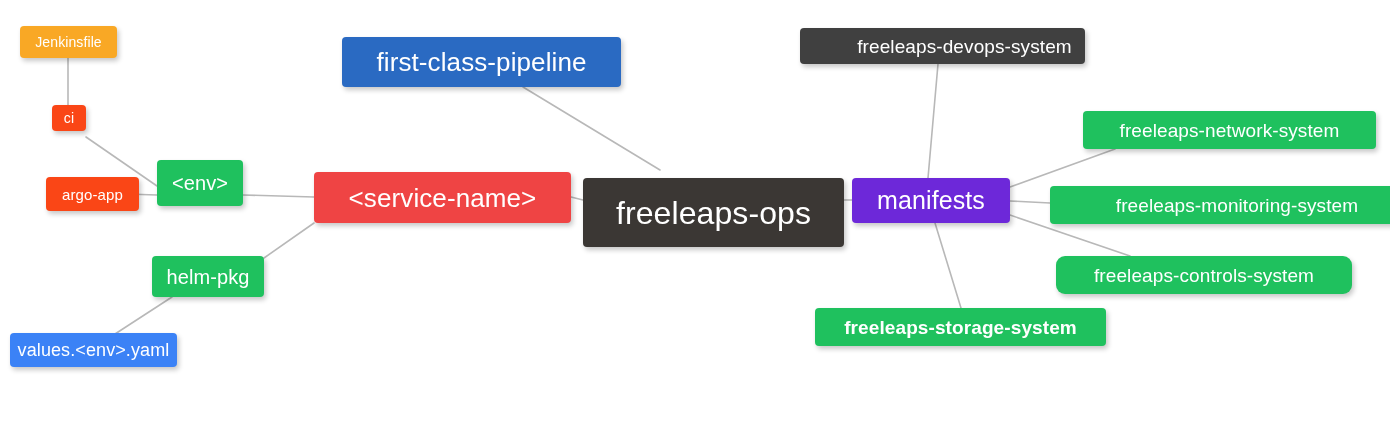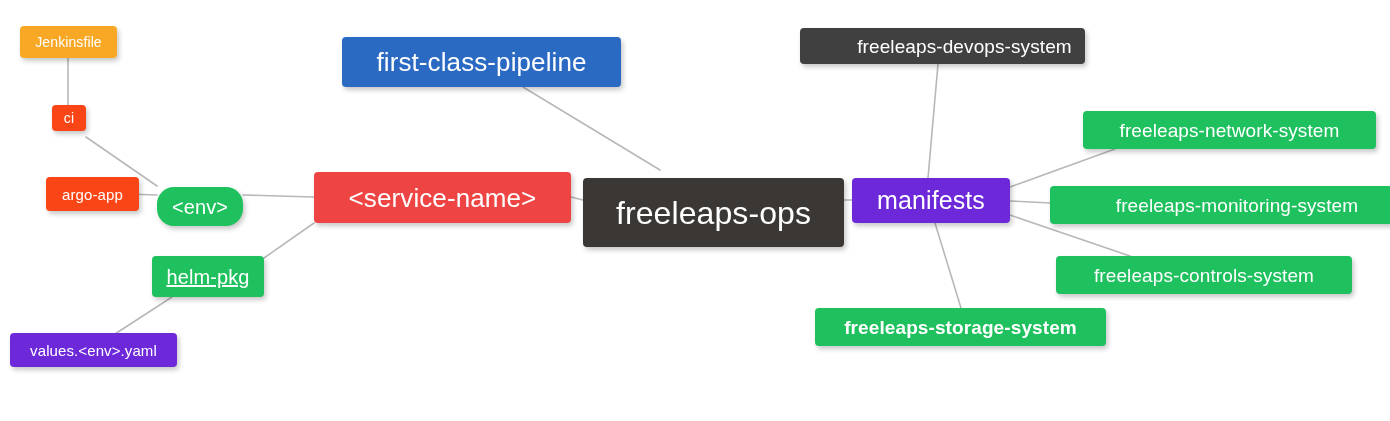--- a/index.html
+++ b/index.html
@@ -66,27 +66,27 @@
   <div id="node-layer">
       <div class="node" style="left: 20px; top: 26px; width: 97px; height: 32px; background: rgb(249, 168, 37); font-size: 14px;">
         <span class="node-label">Jenkinsfile</span>
       </div>
       <div class="node" style="left: 52px; top: 105px; width: 34px; height: 26px; background: rgb(250, 70, 22); font-size: 14px;">
         <span class="node-label">ci</span>
       </div>
       <div class="node" style="left: 33px; top: 177px; width: 93px; height: 34px; background: rgb(250, 70, 22); font-size: 15px; margin-left: 13px;">
         <span class="node-label">argo-app</span>
       </div>
-      <div class="node" style="left: 157px; top: 187px; width: 86px; height: 39px; background: rgb(31, 193, 94); font-size: 20px; border-radius: 17px;">
+      <div class="node" style="left: 157px; top: 160px; width: 86px; height: 46px; background: rgb(31, 193, 94); font-size: 20px;">
         <span class="node-label">&lt;env&gt;</span>
       </div>
-      <div class="node" style="left: 152px; top: 256px; width: 112px; height: 41px; background: rgb(31, 193, 94); font-size: 20px; text-decoration: underline;">
+      <div class="node" style="left: 152px; top: 256px; width: 112px; height: 41px; background: rgb(31, 193, 94); font-size: 20px;">
         <span class="node-label">helm-pkg</span>
       </div>
-      <div class="node" style="left: 10px; top: 333px; width: 167px; height: 34px; background: #6d28d9; font-size: 15px; justify-content: center;">
+      <div class="node" style="left: 10px; top: 333px; width: 167px; height: 34px; background: #3b82f6; font-size: 18px; justify-content: center;">
         <span class="node-label">values.&lt;env&gt;.yaml</span>
       </div>
       <div class="node" style="left: 314px; top: 37px; width: 279px; height: 50px; background: rgb(42, 106, 194); font-size: 26px; margin-left: 28px;">
         <span class="node-label">first-class-pipeline</span>
       </div>
       <div class="node" style="left: 314px; top: 172px; width: 257px; height: 51px; background: #ef4444; font-size: 26px;">
         <span class="node-label">&lt;service-name&gt;</span>
       </div>
       <div class="node" style="left: 583px; top: 170px; width: 261px; height: 69px; background: rgb(59, 55, 52); font-size: 32px; margin-top: 8px;">
         <span class="node-label">freeleaps-ops</span>
@@ -96,20 +96,20 @@
       </div>
       <div class="node" style="left: 800px; top: 28px; width: 285px; height: 36px; background: #404040; font-size: 19px; padding-left: 44px;">
         <span class="node-label">freeleaps-devops-system</span>
       </div>
       <div class="node" style="left: 1055px; top: 111px; width: 293px; height: 38px; background: rgb(31, 193, 94); font-size: 19px; margin-left: 28px;">
         <span class="node-label">freeleaps-network-system</span>
       </div>
       <div class="node" style="left: 1050px; top: 186px; width: 374px; height: 38px; background: rgb(31, 193, 94); font-size: 19px;">
         <span class="node-label">freeleaps-monitoring-system</span>
       </div>
-      <div class="node" style="left: 1056px; top: 256px; width: 296px; height: 38px; background: rgb(31, 193, 94); font-size: 19px;">
+      <div class="node" style="left: 1056px; top: 256px; width: 296px; height: 38px; background: rgb(31, 193, 94); font-size: 19px; border-radius: 9px;">
         <span class="node-label">freeleaps-controls-system</span>
       </div>
       <div class="node" style="left: 815px; top: 308px; width: 291px; height: 38px; background: rgb(31, 193, 94); font-size: 19px; font-weight: bold;">
         <span class="node-label">freeleaps-storage-system</span>
       </div>
     </div>
 </div>
 
 </body></html>

